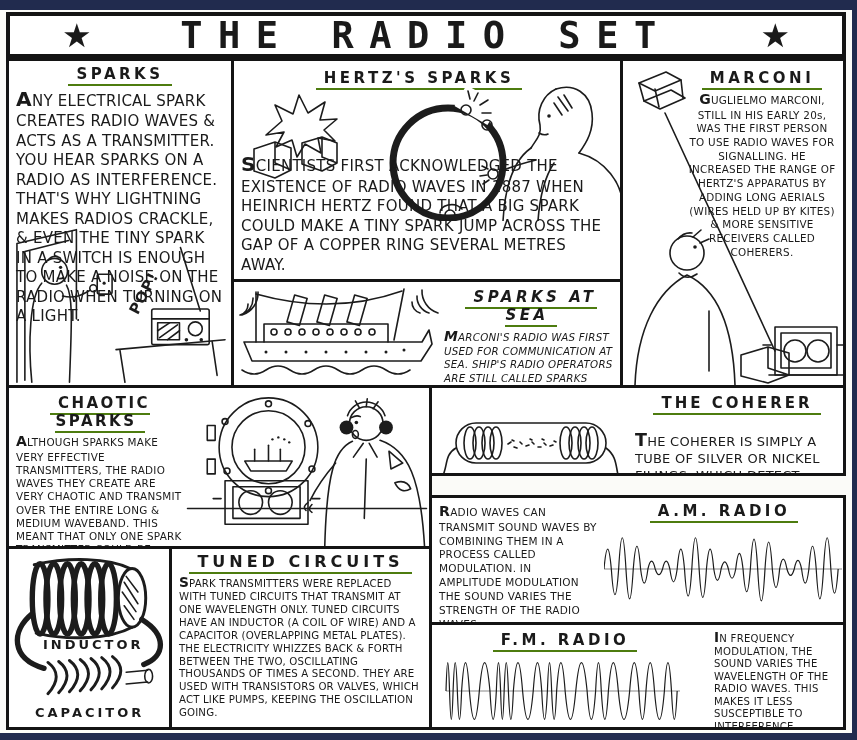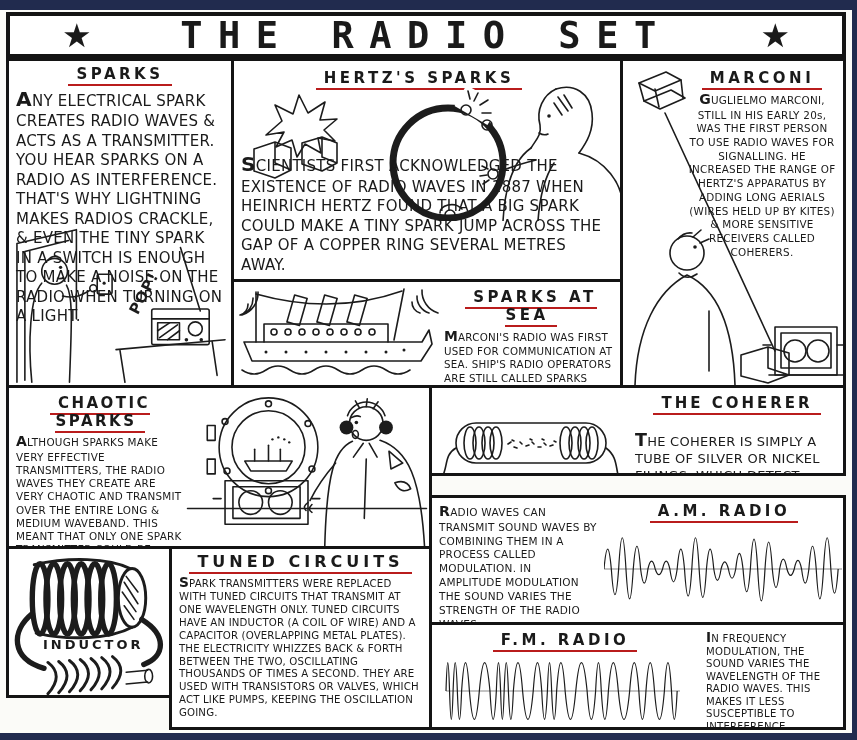--- a/index.html
+++ b/index.html
@@ -4,50 +4,50 @@
 <style>
   html,body{margin:0;padding:0;}
   body{
     width:857px;height:740px;position:relative;overflow:hidden;
     background:#212b4e;
     font-family:"DejaVu Sans",sans-serif;color:#1a1a1a;
   }
   .page{position:absolute;left:0;top:10px;width:852px;height:723px;background:#fbfbf8;}
   .panel{position:absolute;background:#ffffff;border:3px solid #141414;box-sizing:border-box;overflow:hidden;}
   .panel-title{font-weight:bold;font-size:15px;letter-spacing:3.5px;text-align:center;margin:4px 0 3px;}
-  .panel-title .u{border-bottom:2px solid #b91c1c;padding:0 8px 1px;}
+  .panel-title .u{border-bottom:2px solid #4d7c0f;padding:0 8px 1px;}
   .body{font-size:15px;line-height:1.3;letter-spacing:0.25px;padding:0 7px;font-weight:500;}
   .body::first-letter{font-size:1.35em;font-weight:bold;}
   
   .title-band{
     left:6px;top:2px;width:840px;height:46px;border-width:4px;
     display:flex;align-items:center;justify-content:space-between;padding:0 52px;
   }
   .title-text{
     font-family:"DejaVu Sans Mono",monospace;font-weight:bold;font-size:37px;
     letter-spacing:0.42em;white-space:nowrap;transform:scaleY(1.02);
   }
   .star{font-size:33px;line-height:1;}
   
   .sparks-art{position:absolute;left:2px;bottom:0;}
   .hertz-art{position:absolute;left:2px;top:2px;}
   .hertz-title{position:absolute;top:4px;left:0;right:16px;}
   .hertz-body{position:absolute;left:0;bottom:4px;}
   .sea-art{position:absolute;left:2px;top:2px;}
-  .sea-text{position:absolute;left:208px;top:2px;width:178px;}
+  .sea-text{position:absolute;left:208px;top:2px;width:178px;font-style:italic;}
   .marconi-art{position:absolute;left:0;top:0;}
   .marconi-text{position:absolute;left:58px;top:4px;width:162px;text-align:center;}
   .chaotic-text{position:absolute;left:0;top:2px;width:182px;}
   .chaotic-art{position:absolute;right:0;bottom:0;}
   .coherer-art{position:absolute;left:2px;top:8px;}
   .coherer-text{position:absolute;left:200px;top:2px;width:210px;}
   .am-text{position:absolute;left:0;top:4px;width:172px;}
   .am-right{position:absolute;left:172px;top:0;width:240px;}
   .fm-left{position:absolute;left:2px;top:2px;width:262px;}
-  .fm-text{position:absolute;left:272px;top:4px;width:142px;}
+  .fm-text{position:absolute;left:280px;top:4px;width:142px;}
   .lc-label{position:absolute;font-size:13px;font-weight:bold;letter-spacing:3px;}
   .lbl-inductor{left:34px;top:88px;}
   .lbl-capacitor{left:26px;top:156px;}
   
   svg .ink{stroke:#1c1c1c;fill:none;stroke-width:1.6;stroke-linecap:round;stroke-linejoin:round;}
   svg .thick{stroke-width:5.5;}
   svg .med{stroke-width:3;}
   svg .fillink{fill:#1c1c1c;stroke:none;}
   svg .sfx{font-family:"DejaVu Sans",sans-serif;font-size:15px;font-weight:bold;fill:#1c1c1c;letter-spacing:1px;}
   .wave-axis{stroke:#555;stroke-width:1;}
@@ -281,21 +281,21 @@
     </div>
     <div class="am-right">
       <div class="panel-title"><span class="u">A.M. RADIO</span></div>
       <svg width="238" height="92" viewBox="0 0 335 116">
         <line class="wave-axis" x1="0" y1="58" x2="335" y2="58"></line>
         <path class="wave-path" d="M0 58 Q 5.15 2 10.3 58 Q 15.450000000000001 130 20.6 58 Q 25.75 -30 30.900000000000002 58 Q 36.050000000000004 142 41.2 58 Q 46.35 -6 51.5 58 Q 56.65 98 61.8 58 Q 66.95 36 72.1 58 Q 77.25 74 82.39999999999999 58 Q 87.55 36 92.69999999999999 58 Q 97.85 94 102.99999999999999 58 Q 108.14999999999999 2 113.29999999999998 58 Q 118.44999999999999 134 123.59999999999998 58 Q 128.74999999999997 -30 133.89999999999998 58 Q 139.04999999999998 138 144.2 58 Q 149.35 2 154.5 58 Q 159.65 90 164.8 58 Q 169.95000000000002 38 175.10000000000002 58 Q 180.25000000000003 84 185.40000000000003 58 Q 190.55000000000004 14 195.70000000000005 58 Q 200.85000000000005 122 206.00000000000006 58 Q 211.15000000000006 -26 216.30000000000007 58 Q 221.45000000000007 148 226.60000000000008 58 Q 231.75000000000009 -18 236.9000000000001 58 Q 242.0500000000001 110 247.2000000000001 58 Q 252.3500000000001 30 257.5000000000001 58 Q 262.6500000000001 76 267.8000000000001 58 Q 272.9500000000001 34 278.10000000000014 58 Q 283.2500000000001 98 288.40000000000015 58 Q 293.5500000000001 -6 298.70000000000016 58 Q 303.85000000000014 142 309.00000000000017 58 Q 314.15000000000015 -30 319.3000000000002 58 Q 324.45000000000016 126 329.6000000000002 58"></path>
       </svg>
     </div>
   </div>
 
-  <div class="panel" style="left:6px;top:536px;width:166px;height:152px;">
+  <div class="panel" style="left:6px;top:536px;width:166px;height:184px;">
     <svg width="160" height="178" viewBox="0 0 160 182" style="position:absolute;left:0;top:0;">
       <g class="ink">
         <path class="med" d="M24,16 C60,8 100,9 122,20"></path>
         <path class="med" d="M26,86 C60,94 102,92 124,80"></path>
         <ellipse class="thick" cx="30" cy="51" rx="8" ry="36"></ellipse>
         <ellipse class="thick" cx="44" cy="51" rx="8" ry="36"></ellipse>
         <ellipse class="thick" cx="58" cy="51" rx="8" ry="36"></ellipse>
         <ellipse class="thick" cx="72" cy="51" rx="8" ry="36"></ellipse>
         <ellipse class="thick" cx="86" cy="51" rx="8" ry="36"></ellipse>
         <ellipse class="thick" cx="100" cy="51" rx="8" ry="36"></ellipse>

